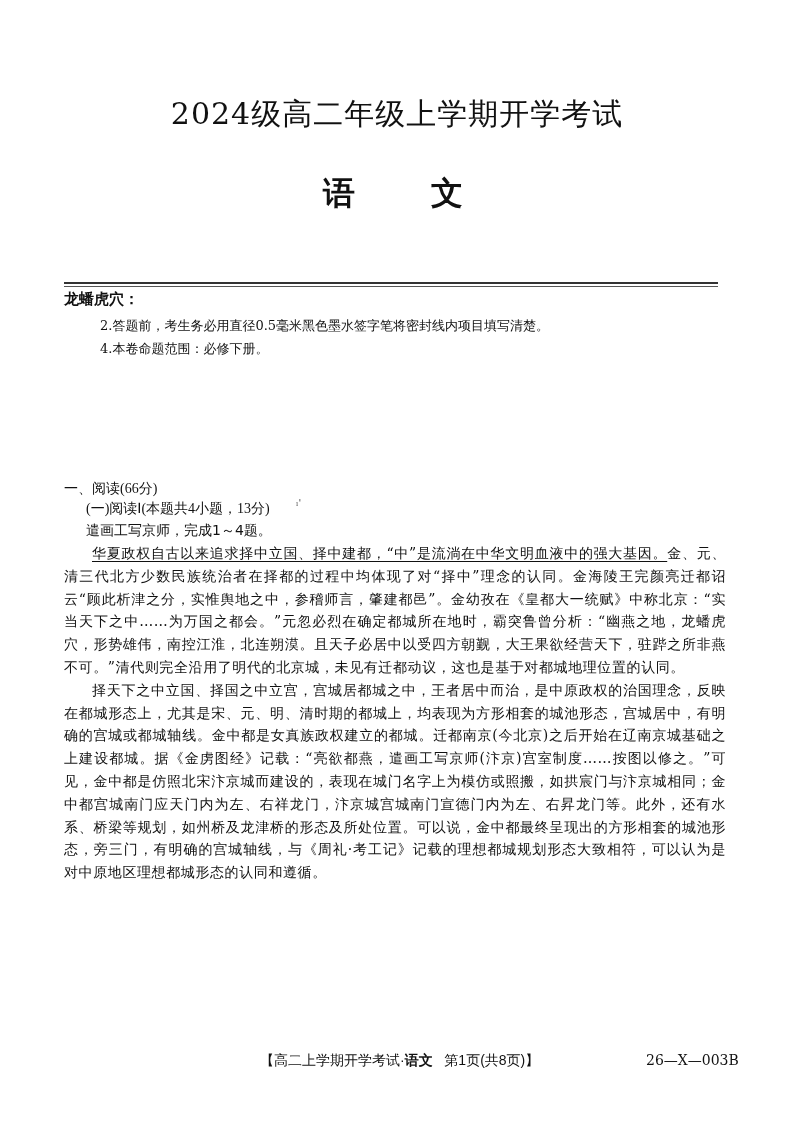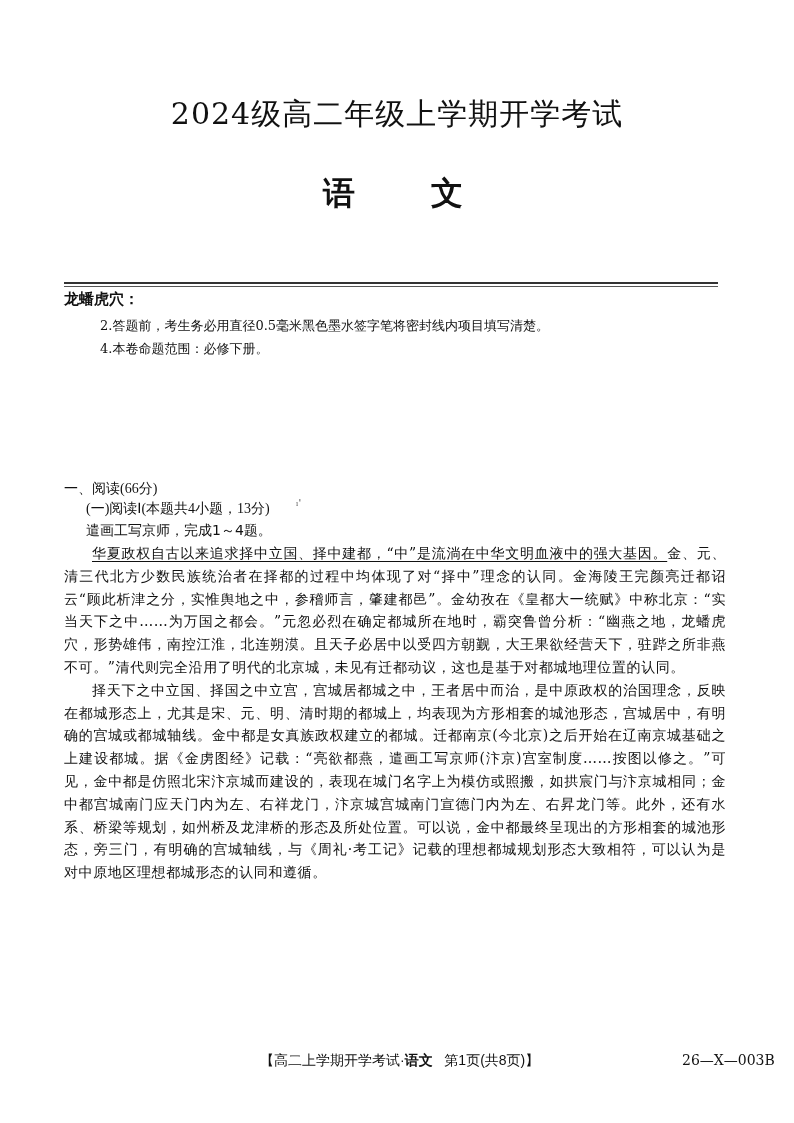--- a/index.html
+++ b/index.html
@@ -18,21 +18,21 @@
         text-emphasis:dot;-webkit-text-emphasis:dot;text-emphasis-position:under;-webkit-text-emphasis-position:under;}
   .section{position:absolute;left:64px;top:480px;font-size:14px;font-family:Liberation Serif, serif;}
   .sub{position:absolute;left:86px;top:500px;font-size:14px;font-family:Liberation Serif, serif;}
   .instr{position:absolute;left:86px;top:522px;font-size:14px;font-family:"DejaVu Sans","Liberation Sans",sans-serif;}
   .body{position:absolute;left:64px;top:542px;width:662px;font-size:14px;line-height:22.8px;text-align:justify;letter-spacing:0.6px;}
   .body p{margin:0;text-indent:2em;}
   .underline{text-decoration:underline;text-underline-offset:3px;}
   .footer{position:absolute;top:1052px;left:0;width:794px;font-size:14px;}
   .footer .center{position:absolute;left:228px;font-family:Liberation Sans, sans-serif;margin-left:32px;}
   .footer .center b{font-weight:bold;}
-  .footer .code{position:absolute;left:646px;font-family:"DejaVu Serif","Liberation Serif",serif;margin-left:36px;}
+  .footer .code{position:absolute;left:646px;font-family:"DejaVu Serif","Liberation Serif",serif;}
   .mark{position:absolute;left:296px;top:497px;font-size:10px;color:#444;}
 </style>
 </head>
 <body>
 
 <div class="title">2024级高二年级上学期开学考试</div>
 <div class="subject">
   <span>语</span><span>文</span>
 </div>
 

